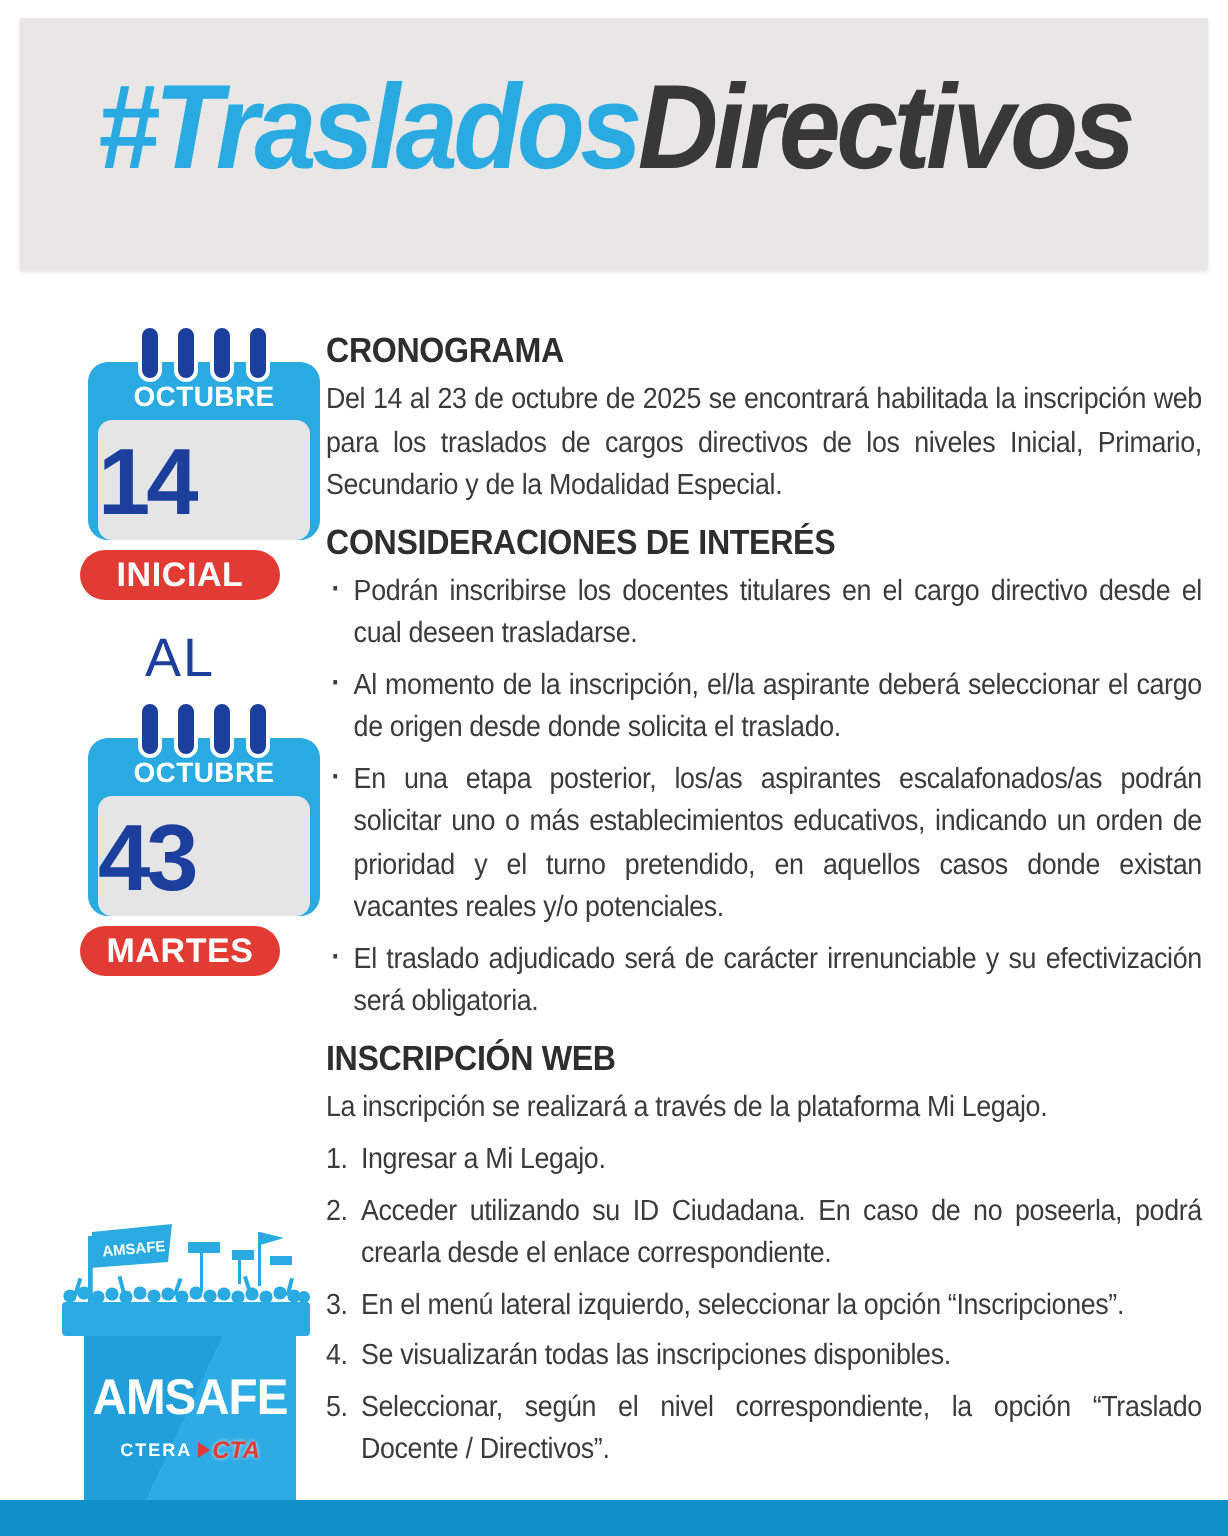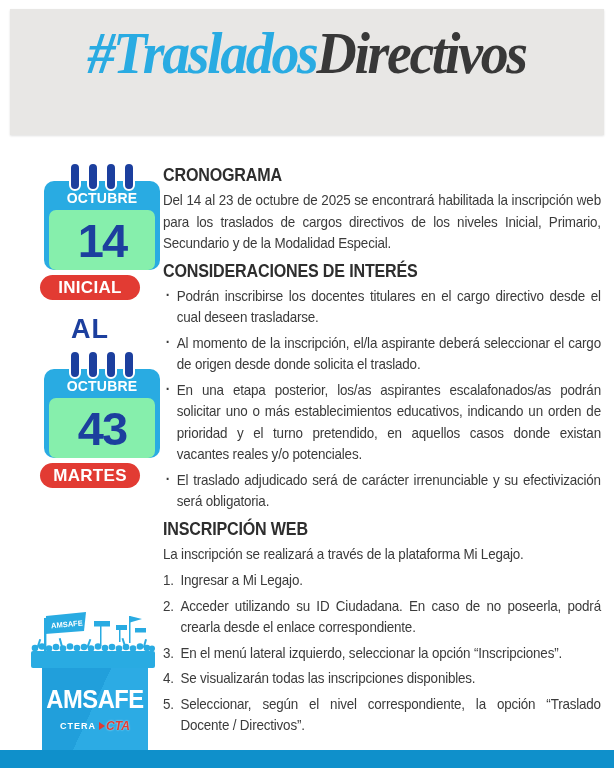--- a/index.html
+++ b/index.html
@@ -3,21 +3,21 @@
 <meta charset="utf-8">
 <style>
   html,body{margin:0;padding:0;background:#fff;}
   body{width:614px;height:768px;overflow:hidden;position:relative;
        font-family:"Liberation Sans",sans-serif;}
   .poster{position:relative;width:614px;height:768px;background:#fff;}
 
   
   .panel{position:absolute;left:10px;top:9px;width:594px;height:126px;
          background:#e8e7e5;text-align:center;box-shadow:0 1px 2px rgba(0,0,0,.12);}
-  .title{margin-top:12px;white-space:nowrap;font-family:Liberation Serif, serif;}
+  .title{margin-top:23px;white-space:nowrap;}
   .title-inner{display:inline-block;transform:scaleX(.93);transform-origin:center top;
                font-style:italic;font-weight:800;font-size:60px;letter-spacing:-2.5px;
                line-height:64px;}
   .t-blue{color:#29abe2;}
   .t-dark{color:#383838;}
   .subtitle-wrap{margin-top:0;}
   .subtitle{display:inline-block;transform:scaleX(.86);transform-origin:center top;
             font-weight:800;font-size:30px;letter-spacing:-1px;color:#333;
             line-height:32px;white-space:nowrap;}
 
@@ -25,28 +25,28 @@
   .calendar{position:absolute;width:116px;}
   .cal-start{left:44px;top:162px;}
   .cal-end{left:44px;top:350px;}
   .rings{display:flex;justify-content:center;gap:6px;position:relative;z-index:2;
          margin-bottom:-10px;}
   .rings i{display:block;width:8px;height:25px;background:#1c3f9e;
            border:2.5px solid #fff;border-radius:6px;}
   .cal-body{background:#29abe2;border-radius:10px;padding-top:9px;}
   .cal-month{color:#fff;font-weight:800;font-size:14px;text-align:center;
              letter-spacing:.2px;}
-  .cal-num-box{background:#86efac;border-radius:7px;margin:4px 5px 5px;height:60px;
-               display:flex;align-items:center;justify-content:center;}
+  .cal-num-box{background:#e5e5e5;border-radius:7px;margin:4px 5px 5px;height:60px;
+               display:flex;align-items:center;}
   .cal-num{font-size:47px;font-weight:800;color:#1c3f9e;letter-spacing:-2px;}
   .cal-day{background:#e23b33;color:#fff;font-weight:800;font-size:17px;
            text-align:center;line-height:25px;height:25px;border-radius:13px;
            width:100px;margin:4px 0 0 -4px;letter-spacing:.3px;}
   .al{position:absolute;left:44px;top:314px;width:92px;color:#1c3f9e;
-      font-weight:700;font-size:27px;text-align:center;letter-spacing:1px;}
+      font-weight:400;font-size:27px;text-align:center;letter-spacing:1px;}
 
   
   .crowd{position:absolute;left:31px;top:611px;}
   .logo-box{position:absolute;left:42px;top:668px;width:106px;height:82px;
             background:linear-gradient(115deg,#219fdb 48%,#2cabe4 48%);}
   .logo-name{margin-top:17px;text-align:center;font-size:25px;font-weight:800;
              color:#fff;letter-spacing:-.5px;transform:scaleX(.95);}
   .logo-sub{text-align:center;margin-top:2px;white-space:nowrap;}
   .ctera{color:#fff;font-weight:700;font-size:9px;letter-spacing:1px;vertical-align:middle;}
   .cta-arrow{display:inline-block;width:0;height:0;border-top:4px solid transparent;

